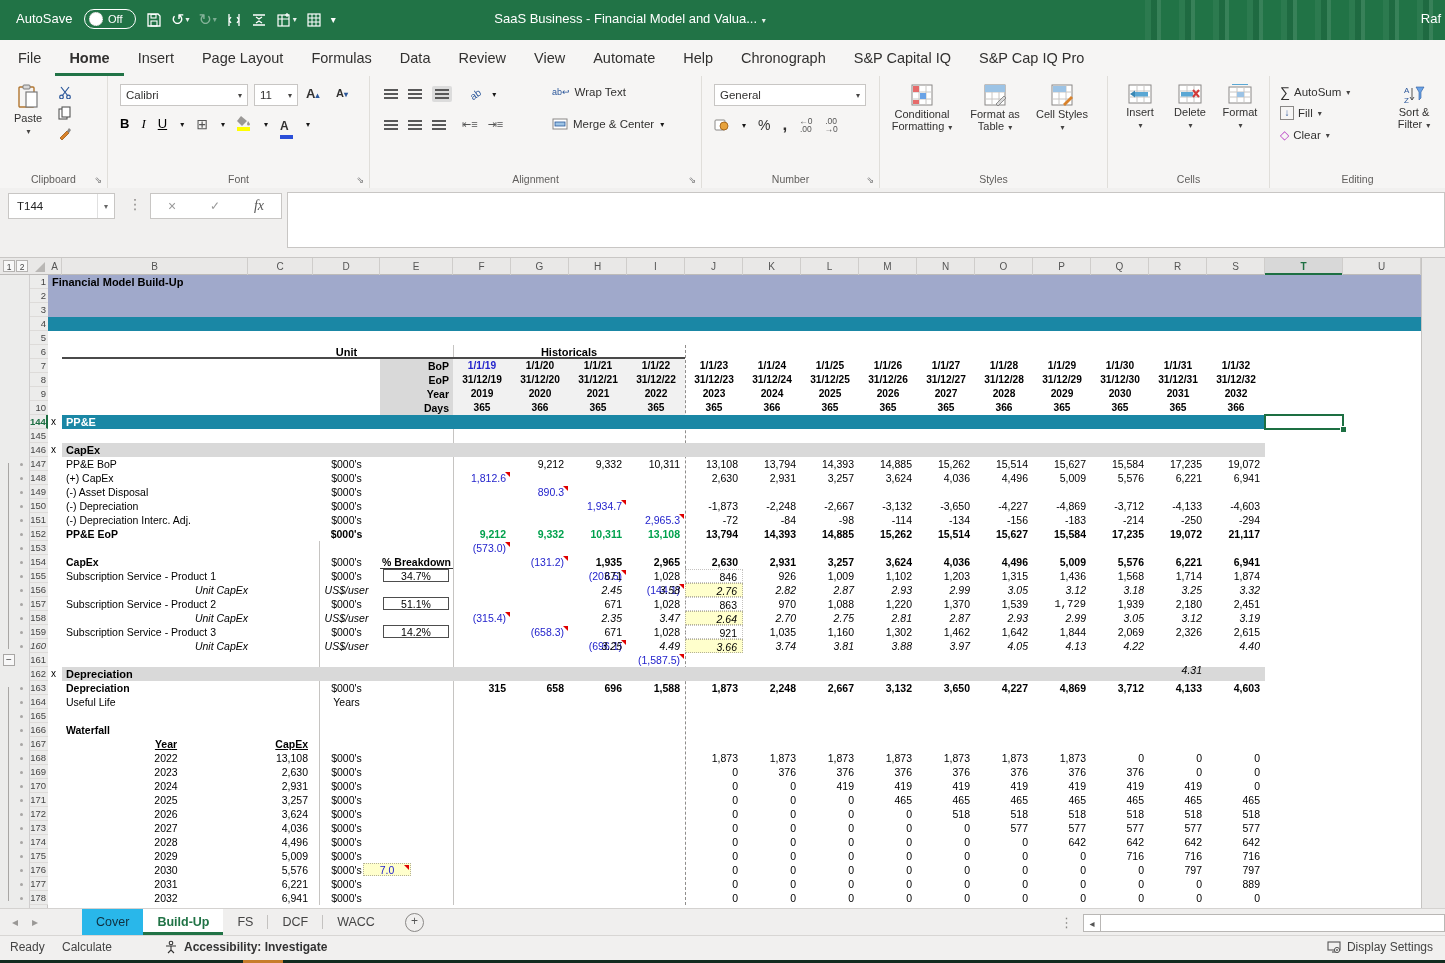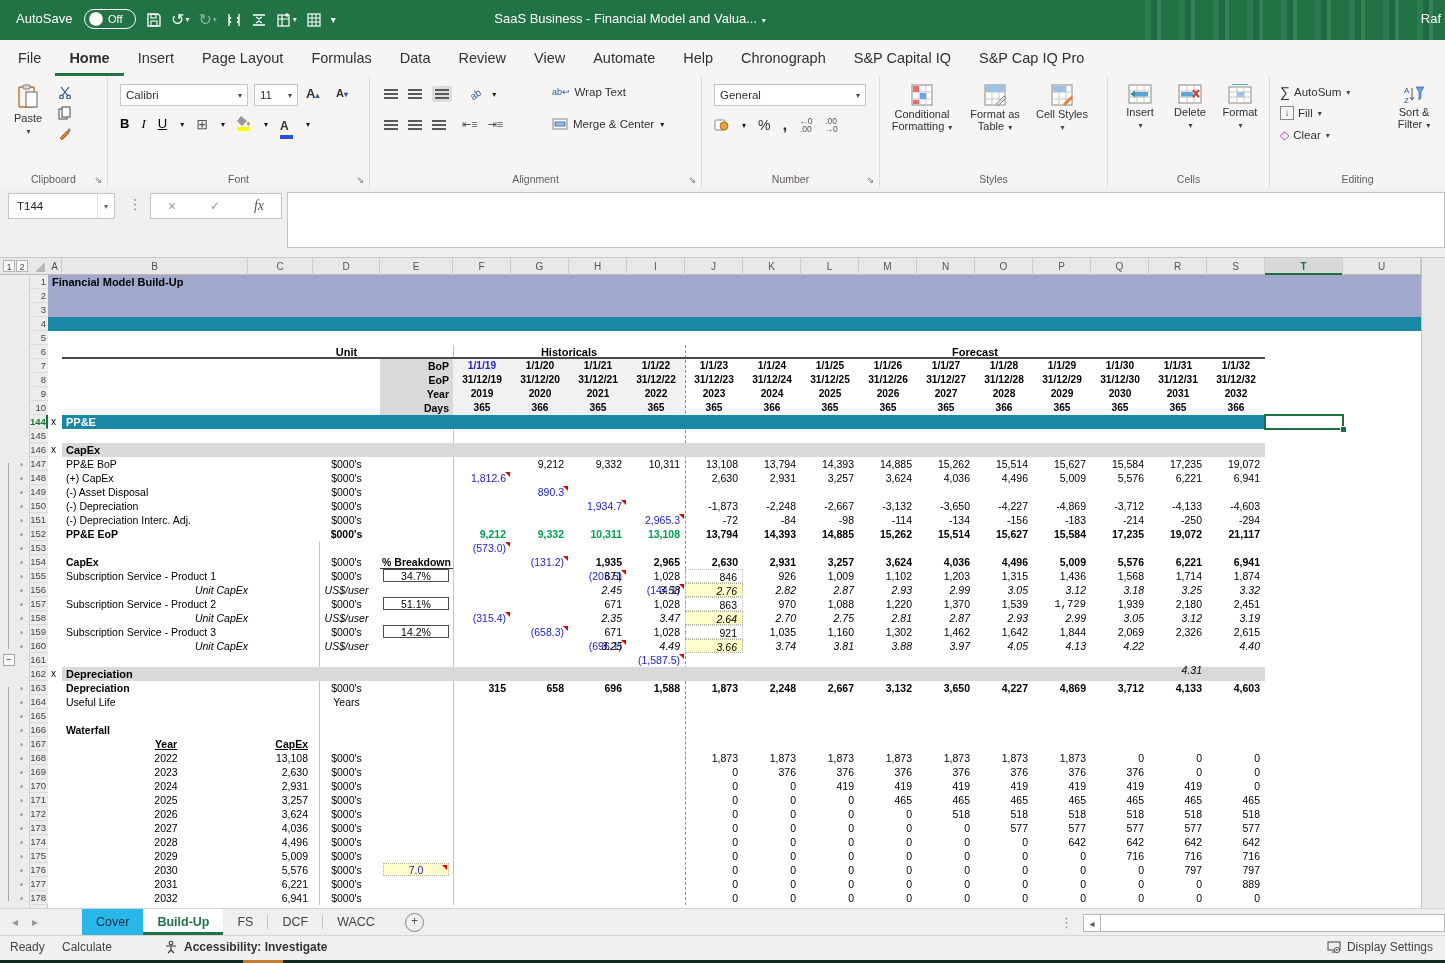--- a/index.html
+++ b/index.html
@@ -499,21 +499,20 @@
       <div class="band band-lav" style="left: 48px; width: 1373px; top: 45px;"></div>
       <div class="rowhdr" style="top: 59px;">4</div>
       <div class="band band-teal" style="left: 48px; width: 1373px; top: 59px;"></div>
       <div class="rowhdr" style="top: 73px;">5</div>
       <div class="rowhdr" style="top: 87px;">6</div>
       <div class="cell hdr" style="left: 62px; width: 186px; top: 87px; height: 14px;"></div>
       <div class="cell hdr" style="left: 248px; width: 65px; top: 87px; height: 14px;"></div>
       <div class="cell hdr" style="left: 313px; width: 67px; top: 87px; height: 14px;">Unit</div>
       <div class="cell hdr" style="left: 380px; width: 73px; top: 87px; height: 14px;"></div>
       <div class="cell hdr" style="left: 453px; width: 232px; top: 87px; height: 14px;">Historicals</div>
-      <div class="cell hdr" style="left: 685px; width: 580px; top: 87px; height: 14px;">Forecast</div>
       <div class="rowhdr" style="top: 101px;">7</div>
       <div class="cell elab" style="left: 380px; width: 73px; top: 101px; height: 14px;">BoP</div>
       <div class="cell date hist blue" style="left: 453px; width: 58px; top: 101px; height: 14px;">1/1/19</div>
       <div class="cell date hist" style="left: 511px; width: 58px; top: 101px; height: 14px;">1/1/20</div>
       <div class="cell date hist" style="left: 569px; width: 58px; top: 101px; height: 14px;">1/1/21</div>
       <div class="cell date hist" style="left: 627px; width: 58px; top: 101px; height: 14px;">1/1/22</div>
       <div class="cell date" style="left: 685px; width: 58px; top: 101px; height: 14px;">1/1/23</div>
       <div class="cell date" style="left: 743px; width: 58px; top: 101px; height: 14px;">1/1/24</div>
       <div class="cell date" style="left: 801px; width: 58px; top: 101px; height: 14px;">1/1/25</div>
       <div class="cell date" style="left: 859px; width: 58px; top: 101px; height: 14px;">1/1/26</div>
@@ -757,21 +756,21 @@
       <div class="cell num dot" style="left: 685px; width: 58px; top: 367px; height: 14px;">921</div>
       <div class="cell num" style="left: 743px; width: 58px; top: 367px; height: 14px;">1,035</div>
       <div class="cell num" style="left: 801px; width: 58px; top: 367px; height: 14px;">1,160</div>
       <div class="cell num" style="left: 859px; width: 58px; top: 367px; height: 14px;">1,302</div>
       <div class="cell num" style="left: 917px; width: 58px; top: 367px; height: 14px;">1,462</div>
       <div class="cell num" style="left: 975px; width: 58px; top: 367px; height: 14px;">1,642</div>
       <div class="cell num" style="left: 1033px; width: 58px; top: 367px; height: 14px;">1,844</div>
       <div class="cell num" style="left: 1091px; width: 58px; top: 367px; height: 14px;">2,069</div>
       <div class="cell num" style="left: 1149px; width: 58px; top: 367px; height: 14px;">2,326</div>
       <div class="cell num" style="left: 1207px; width: 58px; top: 367px; height: 14px;">2,615</div>
-      <div class="rowhdr" style="top: 381px;">160</div>
+      <div class="rowhdr" style="top: 381px; font-style: italic;">160</div>
       <div class="cell lab i" style="left: 62px; width: 186px; top: 381px; height: 14px;">Unit CapEx</div>
       <div class="cell unit i" style="left: 313px; width: 67px; top: 381px; height: 14px;">US$/user</div>
       <div class="cell num i" style="left: 569px; width: 58px; top: 381px; height: 14px;">3.25</div>
       <div class="cell num i" style="left: 627px; width: 58px; top: 381px; height: 14px;">4.49</div>
       <div class="cell num i yel" style="left: 685px; width: 58px; top: 381px; height: 14px;">3.66</div>
       <div class="cell num i" style="left: 743px; width: 58px; top: 381px; height: 14px;">3.74</div>
       <div class="cell num i" style="left: 801px; width: 58px; top: 381px; height: 14px;">3.81</div>
       <div class="cell num i" style="left: 859px; width: 58px; top: 381px; height: 14px;">3.88</div>
       <div class="cell num i" style="left: 917px; width: 58px; top: 381px; height: 14px;">3.97</div>
       <div class="cell num i" style="left: 975px; width: 58px; top: 381px; height: 14px;">4.05</div>
@@ -797,21 +796,21 @@
       <div class="cell num b" style="left: 859px; width: 58px; top: 423px; height: 14px;">3,132</div>
       <div class="cell num b" style="left: 917px; width: 58px; top: 423px; height: 14px;">3,650</div>
       <div class="cell num b" style="left: 975px; width: 58px; top: 423px; height: 14px;">4,227</div>
       <div class="cell num b" style="left: 1033px; width: 58px; top: 423px; height: 14px;">4,869</div>
       <div class="cell num b" style="left: 1091px; width: 58px; top: 423px; height: 14px;">3,712</div>
       <div class="cell num b" style="left: 1149px; width: 58px; top: 423px; height: 14px;">4,133</div>
       <div class="cell num b" style="left: 1207px; width: 58px; top: 423px; height: 14px;">4,603</div>
       <div class="rowhdr" style="top: 437px;">164</div>
       <div class="cell lab" style="left: 62px; width: 186px; top: 437px; height: 14px;">Useful Life</div>
       <div class="cell unit" style="left: 313px; width: 67px; top: 437px; height: 14px;">Years</div>
-      <div class="cell boxed yel blue note" style="left: 383px; width: 66px; top: 437px; height: 13px;">7.0</div>
+      <div class="cell boxed yel blue note" style="left: 363px; width: 48px; top: 437px; height: 13px;">7.0</div>
       <div class="rowhdr" style="top: 451px;">165</div>
       <div class="rowhdr" style="top: 465px;">166</div>
       <div class="cell lab b" style="left: 62px; width: 186px; top: 465px; height: 14px;">Waterfall</div>
       <div class="rowhdr" style="top: 479px;">167</div>
       <div class="cell wfy b u" style="left: 140px; width: 52px; top: 479px; height: 14px;">Year</div>
       <div class="cell num b u" style="left: 248px; width: 65px; top: 479px; height: 14px;">CapEx</div>
       <div class="rowhdr" style="top: 493px;">168</div>
       <div class="cell wfy" style="left: 140px; width: 52px; top: 493px; height: 14px;">2022</div>
       <div class="cell num" style="left: 248px; width: 65px; top: 493px; height: 14px;">13,108</div>
       <div class="cell unit" style="left: 313px; width: 67px; top: 493px; height: 14px;">$000's</div>

